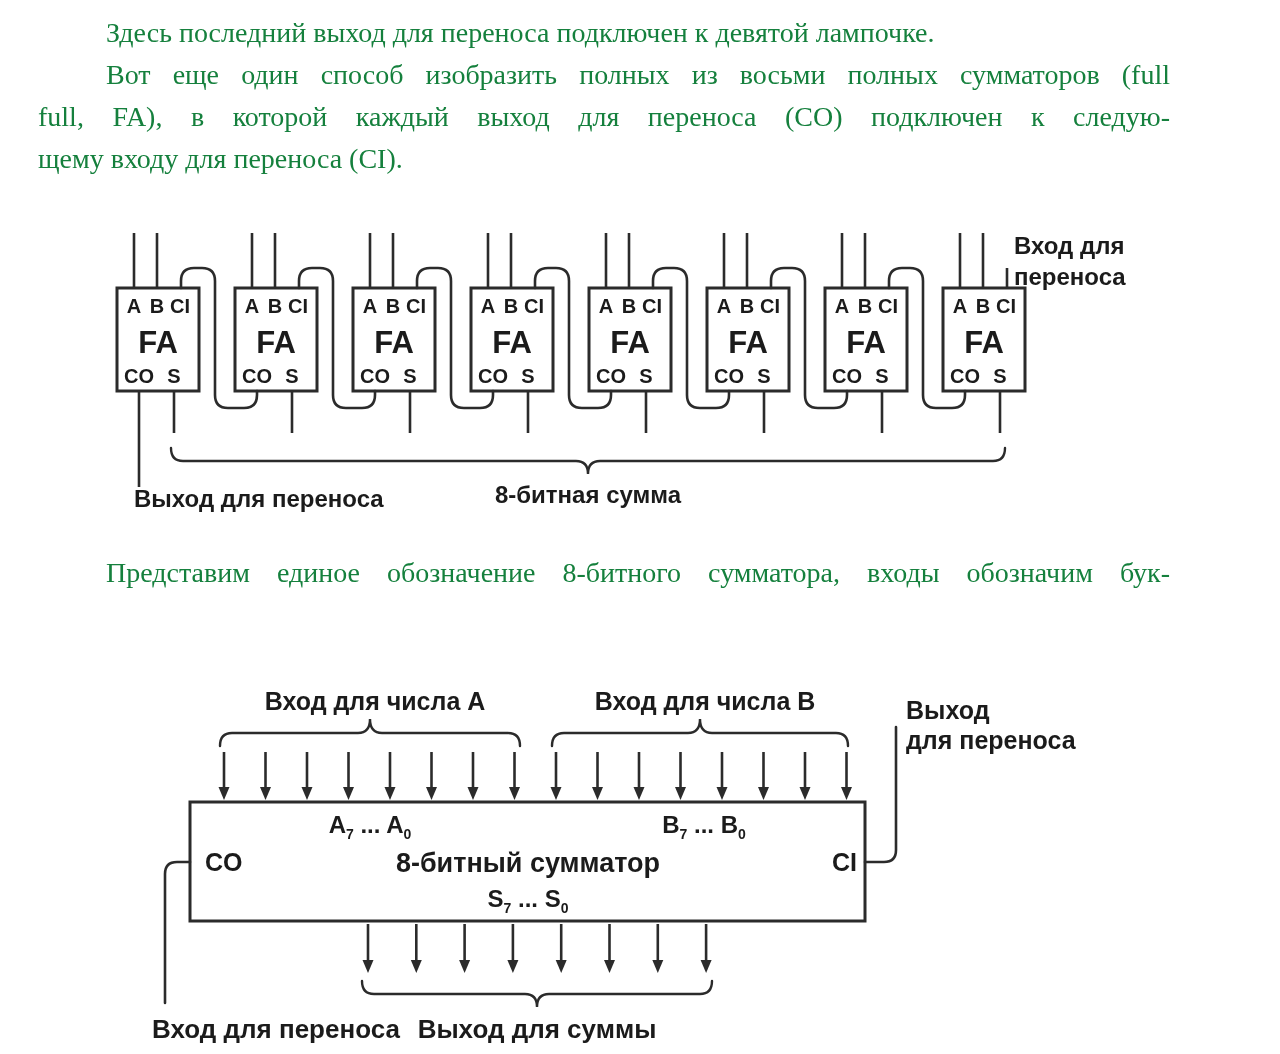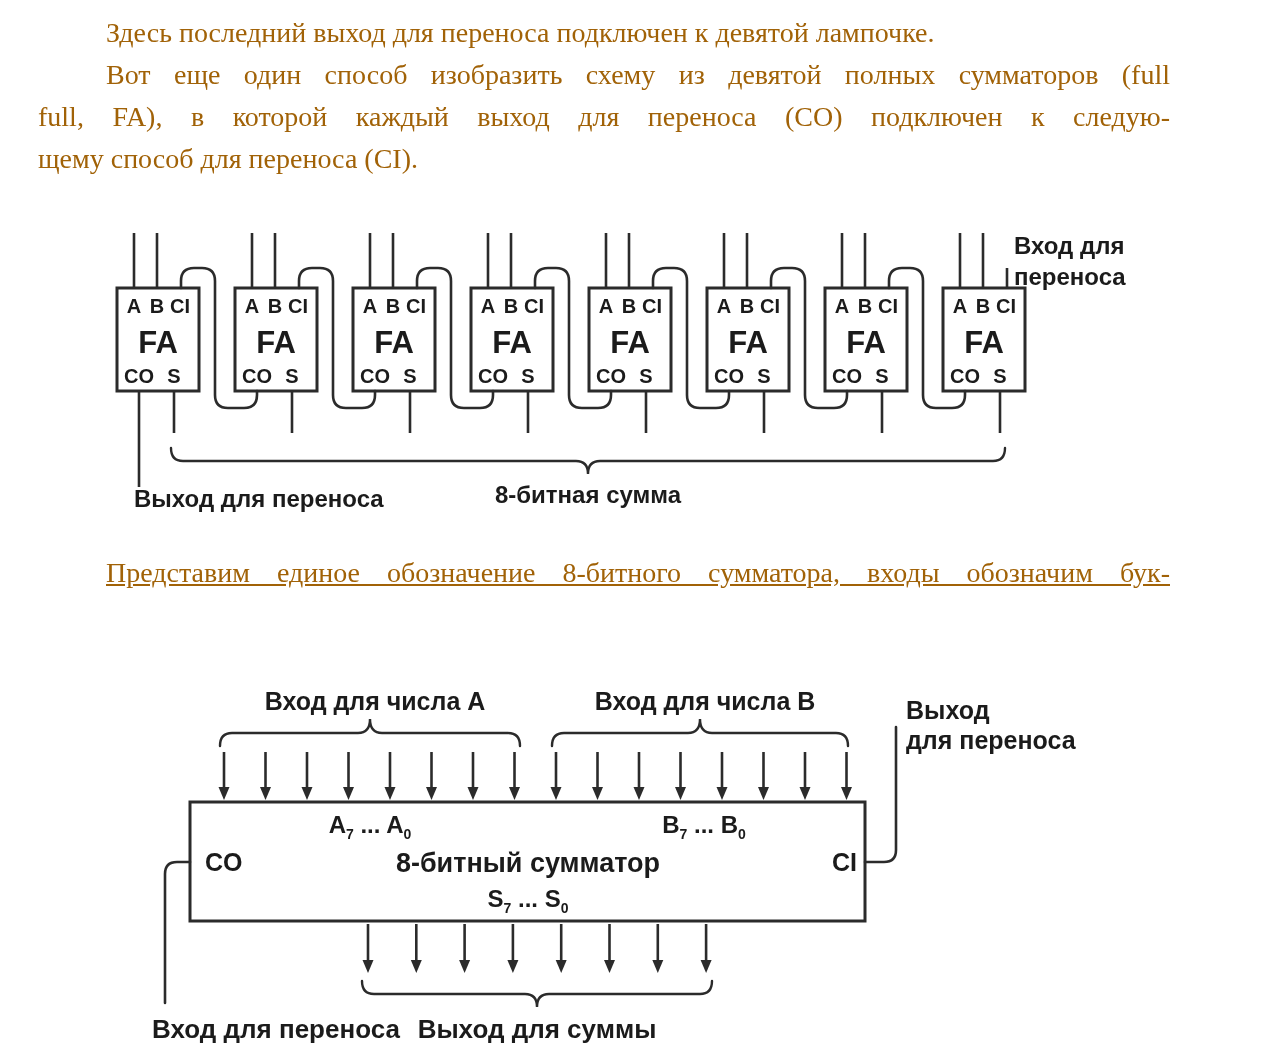--- a/index.html
+++ b/index.html
@@ -1,35 +1,35 @@
 <!DOCTYPE html>
 <html><head>
 <meta charset="utf-8">
 <style>
   html,body{margin:0;padding:0;background:#ffffff;}
   .page{position:relative;width:1280px;height:1054px;background:#ffffff;overflow:hidden;
-        font-family:"Liberation Serif", serif;color:#a16207;}
+        font-family:"Liberation Serif", serif;color:#15803d;}
   .text-block{position:absolute;left:38px;width:1132px;font-size:28px;line-height:42px;}
   .text-block .tline{display:block;}
   .tline.indent{text-indent:68px;}
   .tline.justify{text-align:justify;text-align-last:justify;white-space:nowrap;}
   .tline sub{font-size:60%;line-height:0;}
   .diagram-svg{position:absolute;left:0;width:1280px;}
   #fa-chain-svg{top:225px;height:295px;}
   #adder-block-svg{top:688px;height:366px;}
 </style>
 </head>
 <body>
 
 <div class="page">
   <div class="text-block" id="text-top" style="top:12px;">
       <div class="tline indent">Здесь последний выход для переноса подключен к девятой лампочке.</div>
-      <div class="tline indent justify">Вот еще один способ изобразить схему из девятой полных сумматоров (full</div>
+      <div class="tline indent justify">Вот еще один способ изобразить полных из восьми полных сумматоров (full</div>
       <div class="tline justify">full, FA), в которой каждый выход для переноса (CO) подключен к следую-</div>
-      <div class="tline">щему способ для переноса (CI).</div>
+      <div class="tline">щему входу для переноса (CI).</div>
     </div>
 
   <svg id="fa-chain-svg" class="diagram-svg" viewBox="0 225 1280 295">
       <g>
         <rect x="117" y="288" width="82" height="103" fill="none" stroke="#2b2b2b" stroke-width="3"></rect>
         <line x1="134" y1="233" x2="134" y2="288" stroke="#2b2b2b" stroke-width="2.6"></line>
         <line x1="157" y1="233" x2="157" y2="288" stroke="#2b2b2b" stroke-width="2.6"></line>
         <text x="134" y="313" text-anchor="middle" font-size="20" font-weight="600" fill="#1b1b1b" font-family="&quot;Liberation Sans&quot;, sans-serif">A</text>
         <text x="157" y="313" text-anchor="middle" font-size="20" font-weight="600" fill="#1b1b1b" font-family="&quot;Liberation Sans&quot;, sans-serif">B</text>
         <text x="180" y="313" text-anchor="middle" font-size="20" font-weight="600" fill="#1b1b1b" font-family="&quot;Liberation Sans&quot;, sans-serif">CI</text>
@@ -131,21 +131,21 @@
       </g>
       <path d="M 965 391 L 965 395 Q 965 408 952 408 L 936 408 Q 923 408 923 395 L 923 281 Q 923 268 910 268 L 902 268 Q 889 268 889 281 L 889 288" fill="none" stroke="#2b2b2b" stroke-width="2.6" stroke-linecap="round"></path>
       <line x1="1007" y1="268" x2="1007" y2="288" stroke="#2b2b2b" stroke-width="2.6"></line>
       <text x="1014" y="254" text-anchor="start" font-size="24" font-weight="600" fill="#1b1b1b" font-family="&quot;Liberation Sans&quot;, sans-serif">Вход для</text>
       <text x="1014" y="285" text-anchor="start" font-size="24" font-weight="600" fill="#1b1b1b" font-family="&quot;Liberation Sans&quot;, sans-serif">переноса</text>
       <path d="M 171 448 Q 171 461 183 461 L 576 461 Q 588 461 588 474 Q 588 461 600 461 L 993 461 Q 1005 461 1005 448" fill="none" stroke="#2b2b2b" stroke-width="2.4" stroke-linecap="round"></path>
       <text x="588" y="503" text-anchor="middle" font-size="24" font-weight="600" fill="#1b1b1b" font-family="&quot;Liberation Sans&quot;, sans-serif">8-битная сумма</text>
       <text x="134" y="507" text-anchor="start" font-size="24" font-weight="600" fill="#1b1b1b" font-family="&quot;Liberation Sans&quot;, sans-serif">Выход для переноса</text>
     </svg>
 
-  <div class="text-block" id="text-middle" style="top:552px;text-decoration:underline;">
+  <div class="text-block" id="text-middle" style="top:552px;">
       <div class="tline indent justify">Представим единое обозначение 8-битного сумматора, входы обозначим бук-</div>
     </div>
 
   <svg id="adder-block-svg" class="diagram-svg" viewBox="0 688 1280 366">
       <text x="375" y="710" text-anchor="middle" font-size="25" font-weight="600" fill="#1b1b1b" font-family="&quot;Liberation Sans&quot;, sans-serif">Вход для числа A</text>
       <text x="705" y="710" text-anchor="middle" font-size="25" font-weight="600" fill="#1b1b1b" font-family="&quot;Liberation Sans&quot;, sans-serif">Вход для числа B</text>
       <path d="M 220 746 Q 220 733 232 733 L 358 733 Q 370 733 370 719 Q 370 733 382 733 L 508 733 Q 520 733 520 746" fill="none" stroke="#2b2b2b" stroke-width="2.4" stroke-linecap="round"></path>
       <path d="M 552 746 Q 552 733 564 733 L 688 733 Q 700 733 700 719 Q 700 733 712 733 L 836 733 Q 848 733 848 746" fill="none" stroke="#2b2b2b" stroke-width="2.4" stroke-linecap="round"></path>
       <line x1="224" y1="752" x2="224" y2="789" stroke="#2b2b2b" stroke-width="2.6"></line>
       <polygon points="218.5,787 229.5,787 224,800" fill="#2b2b2b"></polygon>

